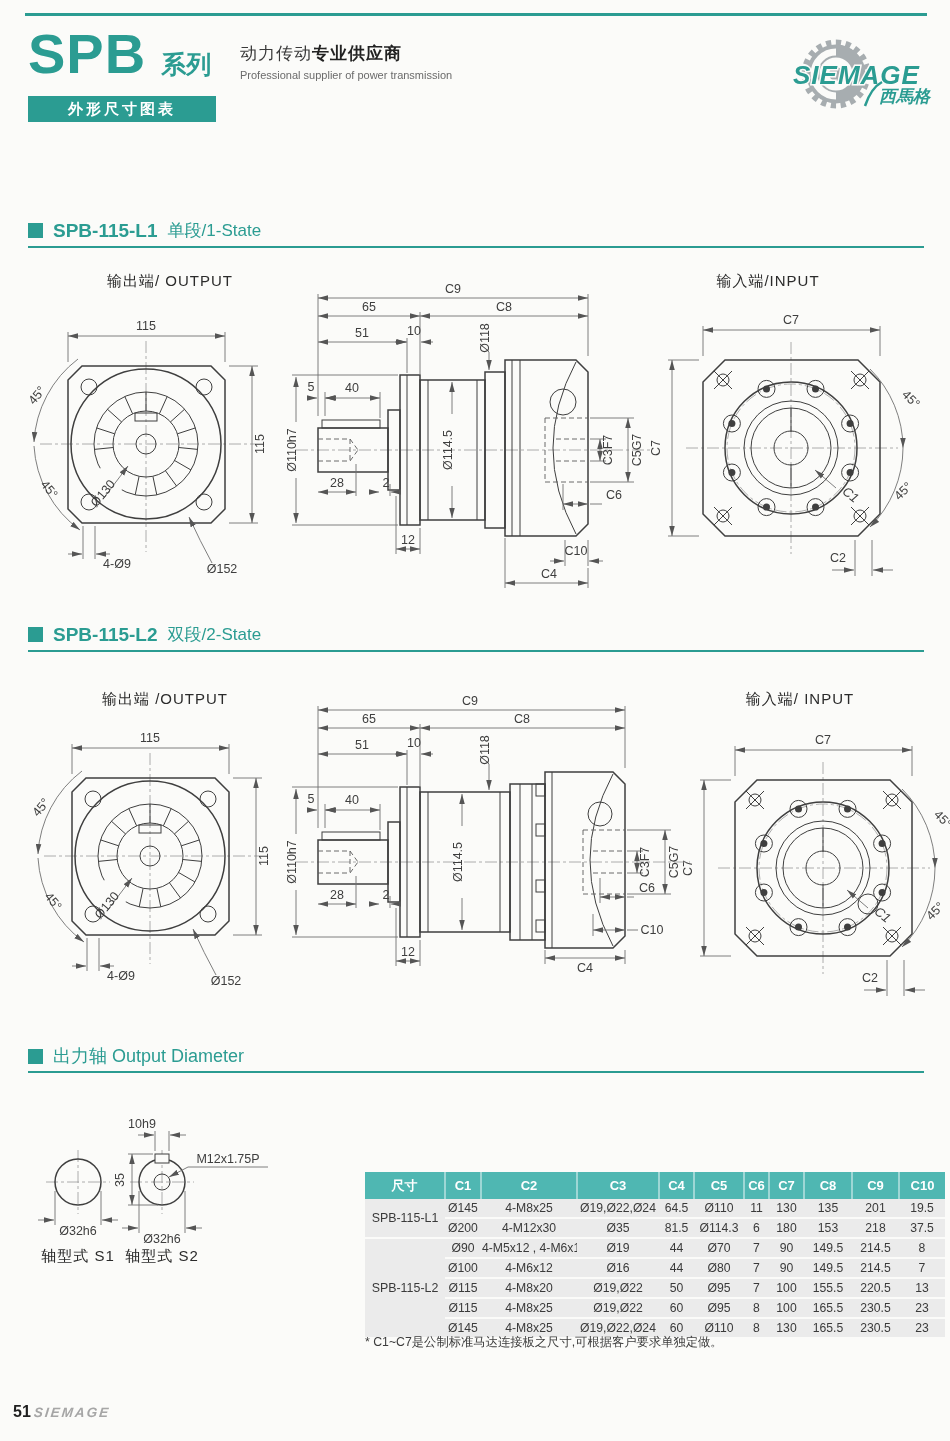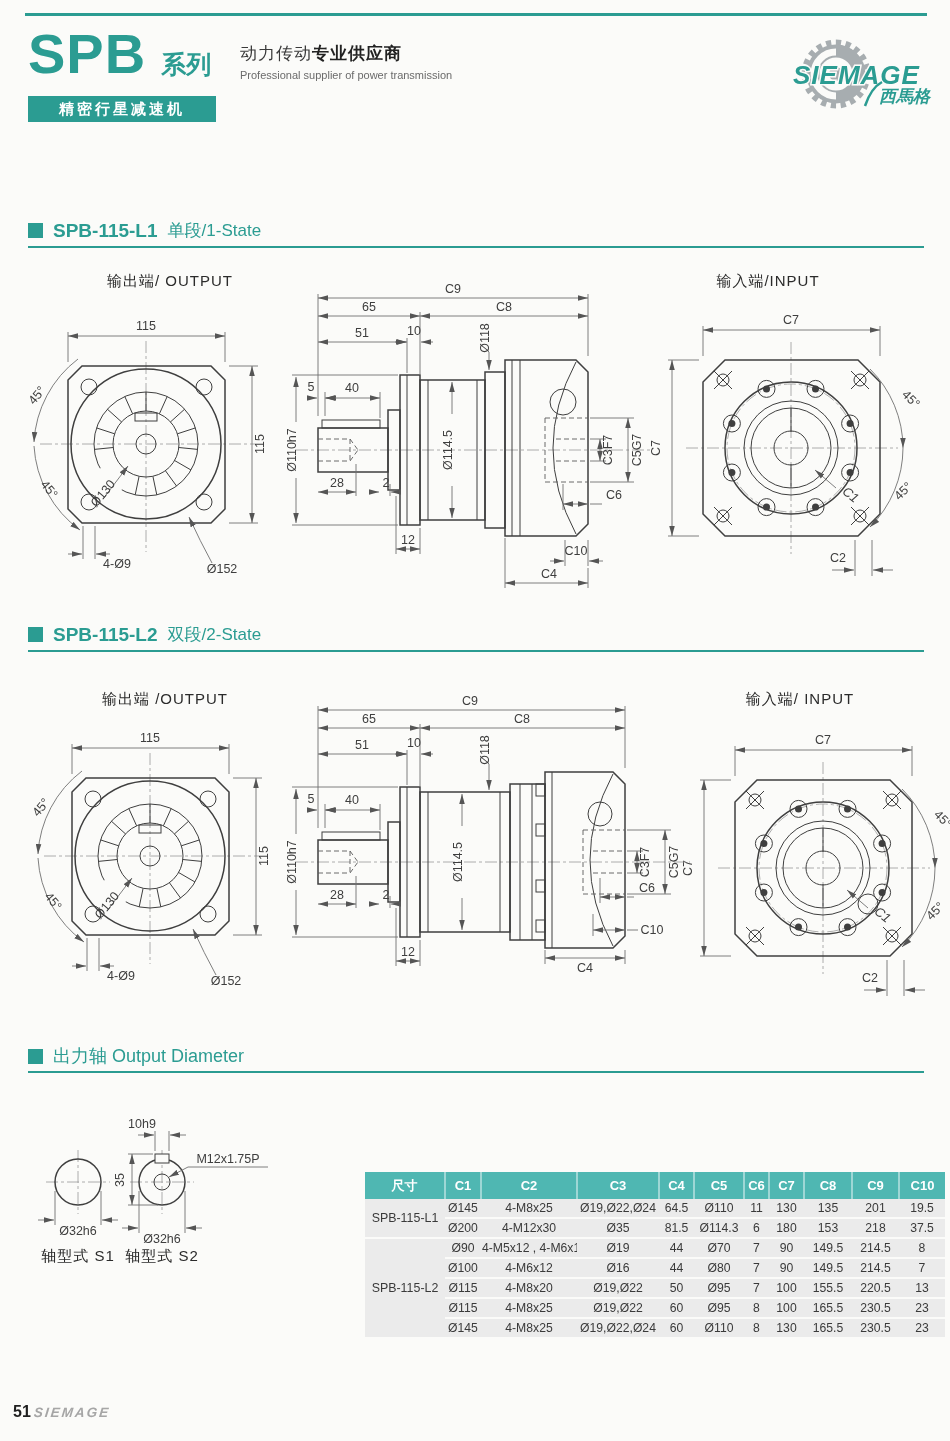--- a/index.html
+++ b/index.html
@@ -59,21 +59,21 @@
 </head>
 <body>
 
 <div id="page">
 
   <div class="toprule"></div>
 
   <div class="spb">
     <span class="s">SPB</span><span class="xl">系列</span>
   </div>
-  <div class="badge">精密行星减速机</div>
+  <div class="badge">外形尺寸图表</div>
   <div class="tag">
     <div class="cn"><span>动力传动</span><b>专业供应商</b></div>
     <div class="en">Professional supplier of power transmission</div>
   </div>
 
   <svg class="logo-svg" width="170" height="100" viewBox="0 0 170 100">
     <g>
       <circle cx="61" cy="56" r="30" fill="none" stroke="#a7adb0" stroke-width="9" stroke-dasharray="5 4.4"></circle>
       <circle cx="61" cy="56" r="23" fill="none" stroke="#a7adb0" stroke-width="13"></circle>
       <path d="M61,34 A22,22 0 0 0 61,78" stroke="#fbfbf9" stroke-width="7" fill="none"></path>
@@ -581,17 +581,18 @@
           <td>Ø110</td>
           <td>8</td>
           <td>130</td>
           <td>165.5</td>
           <td>230.5</td>
           <td>23</td>
         </tr>
       </tbody>
   </table>
 
+  <div class="fnote" style="top:1334px">* C1~C7是公制标准马达连接板之尺寸,可根据客户要求单独定做。</div>
 
   <div class="pgnum">51</div>
   <div class="fbrand">SIEMAGE</div>
 
 </div>
 
 </body></html>

